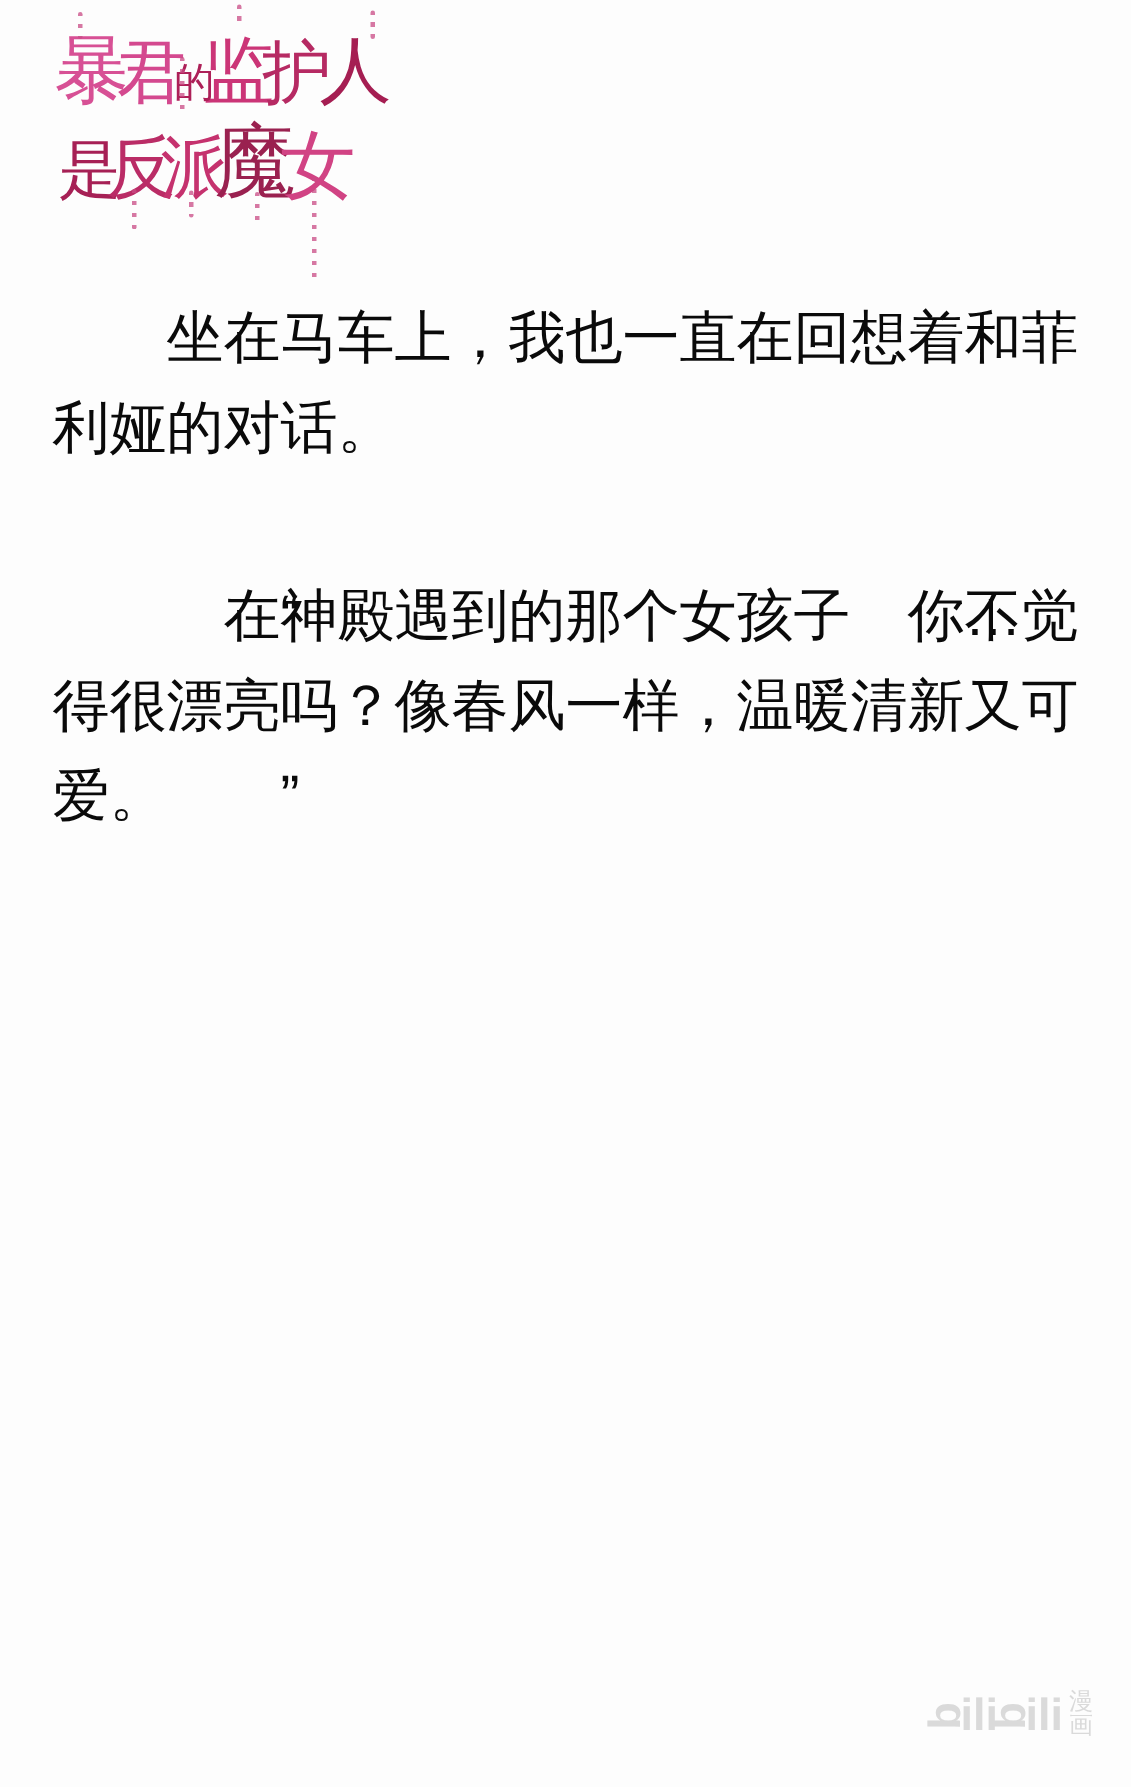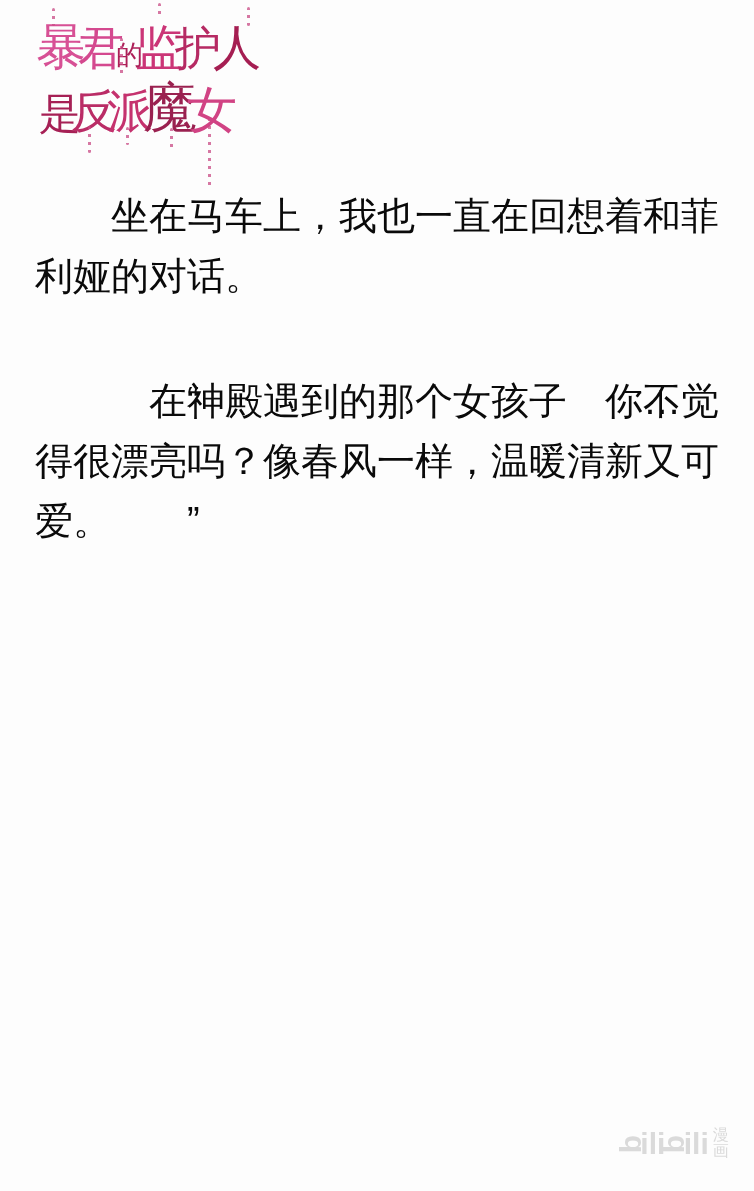--- a/index.html
+++ b/index.html
@@ -42,21 +42,21 @@
   .d4 { left: 247px; top: 7px;   height: 19px; }
   .d5 { left: 88px;  top: 126px; height: 27px; }
   .d6 { left: 126px; top: 127px; height: 18px; }
   .d7 { left: 170px; top: 128px; height: 24px; }
   .d8 { left: 208px; top: 118px; height: 68px; }
 
   
   .content {
     position: absolute;
     left: 35px;
-    top: 186px;
+    top: 196px;
     width: 684px;
     color: #0a0a0a;
     font-size: 38px;
     line-height: 60px;
     font-family: "Liberation Sans", sans-serif;
   }
   .content p {
     margin: 0 0 65px 0;
     text-indent: 2em;
   }

